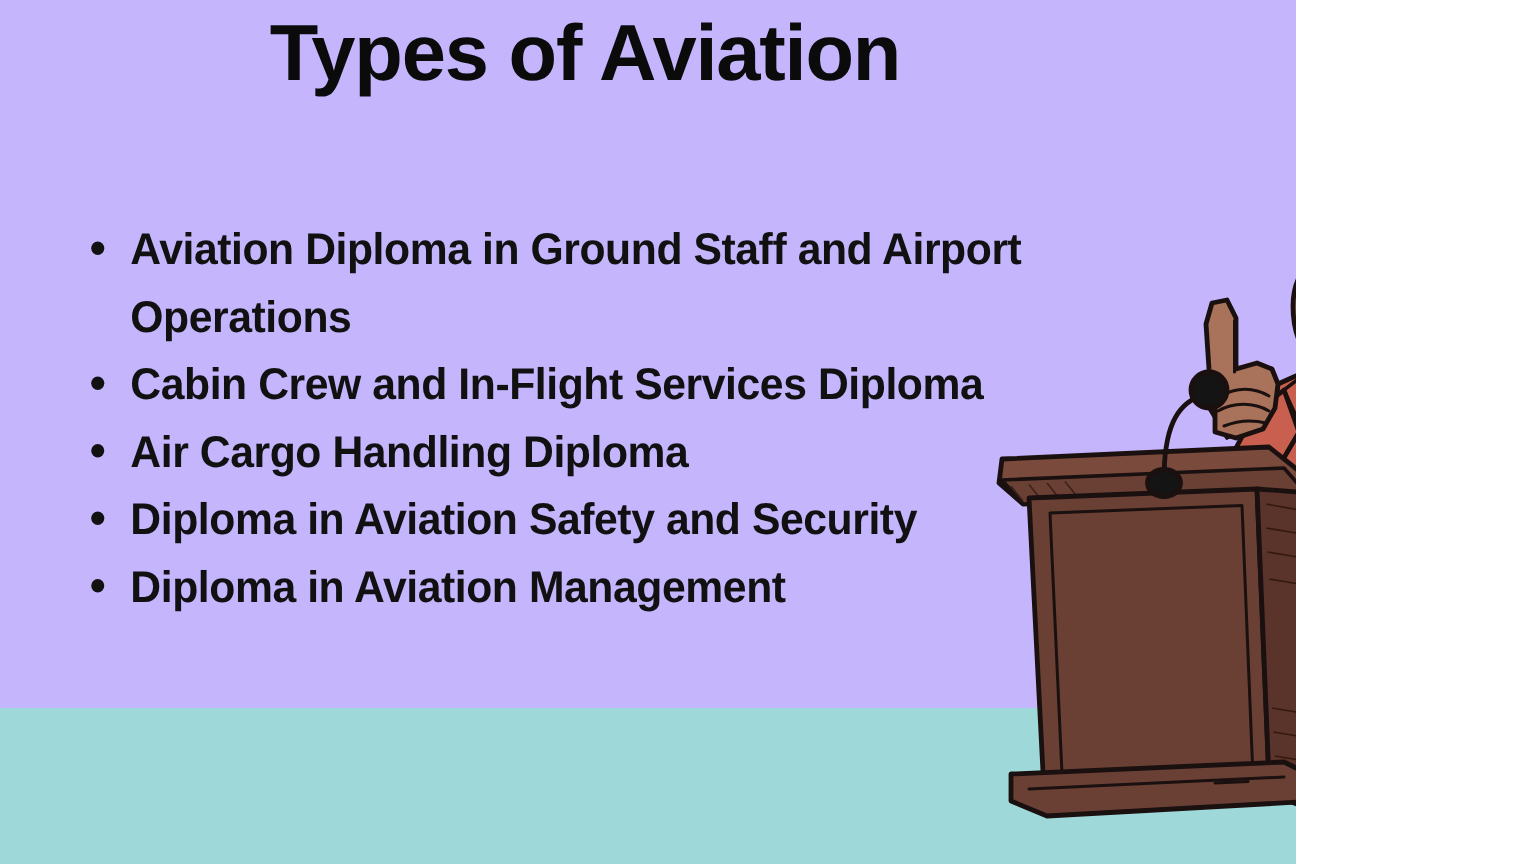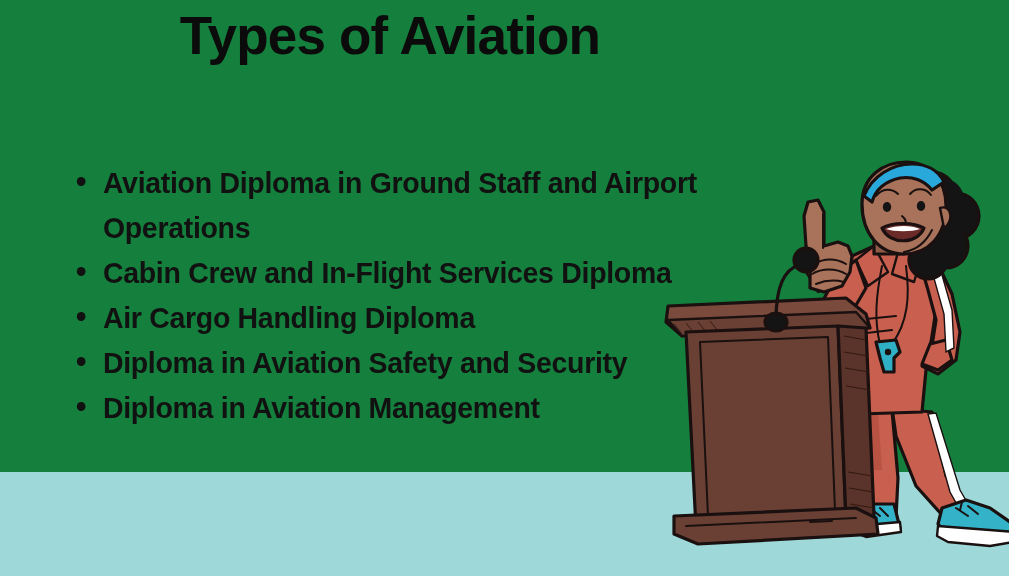--- a/index.html
+++ b/index.html
@@ -6,23 +6,23 @@
   html, body {
     margin: 0;
     padding: 0;
     background: #ffffff;
   }
   body {
     font-family: "Liberation Sans", sans-serif;
   }
   #slide {
     position: relative;
-    width: 1009px;
+    width: 864px;
     height: 576px;
-    background: #15803d;
+    background: #c4b5fd;
     overflow: hidden;
   }
 
   
   .ground-band {
     position: absolute;
     left: 0;
     top: 472px;
     width: 1024px;
     height: 104px;
@@ -48,21 +48,21 @@
     white-space: nowrap;
   }
 
   
   .bullet-list {
     position: absolute;
     left: 56px;
     top: 144px;
     width: 660px;
     list-style: none;
-    margin: 16px;
+    margin: 0;
     padding: 0;
     z-index: 5;
   }
   .bullet-item {
     position: relative;
     padding-left: 32px;
     margin: 0 0 0 0;
     font-family: "Liberation Sans", sans-serif;
     font-weight: bold;
     font-size: 29.5px;

